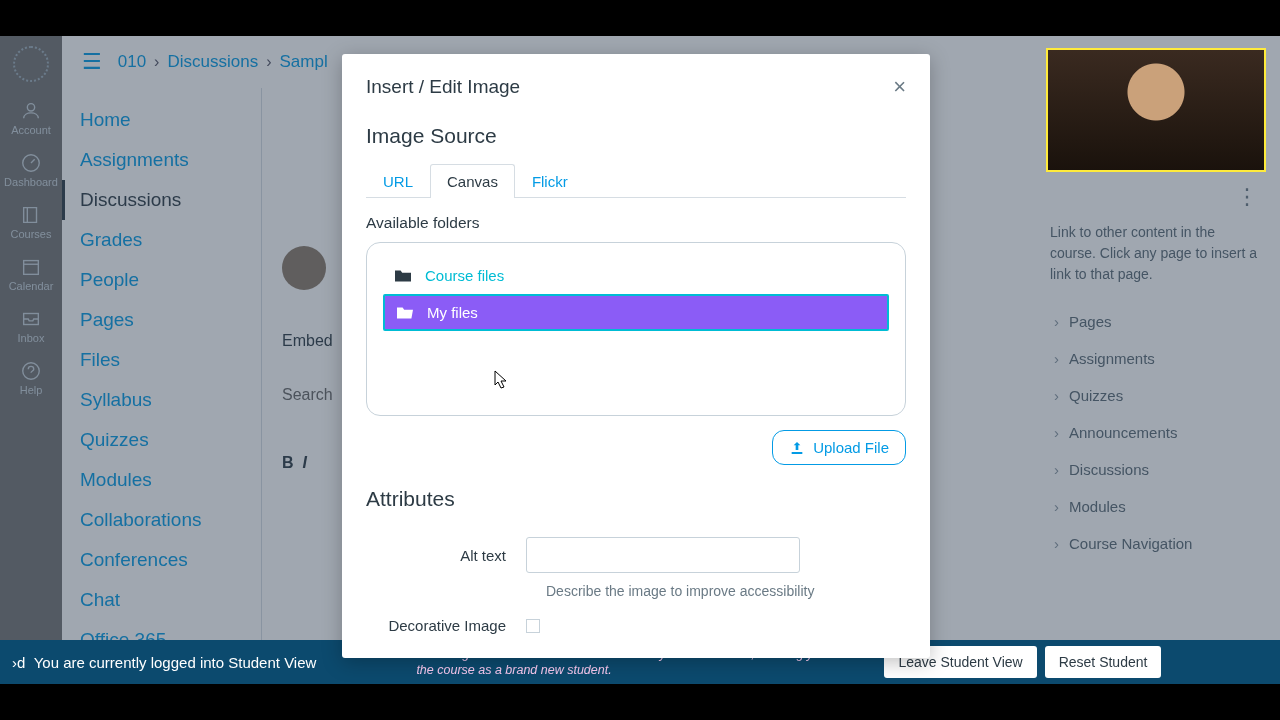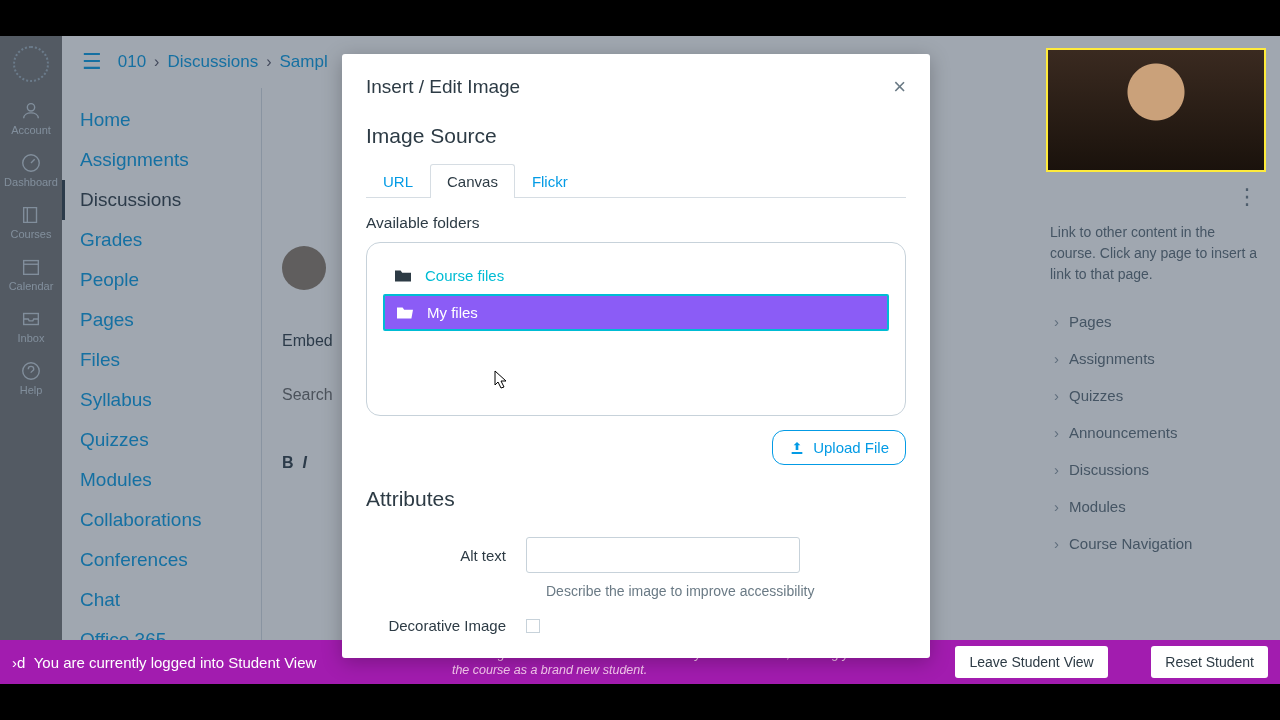--- a/index.html
+++ b/index.html
@@ -35,21 +35,21 @@
 
 
 .rsidebar { position: absolute; right: 0; top: 52px; bottom: 0; width: 250px; padding: 96px 20px 20px; z-index: 2; }
 .rs-top { display: flex; justify-content: flex-end; margin-bottom: 12px; }
 .rs-dots { color: #6a7a85; font-size: 22px; letter-spacing: 2px; }
 .rs-hint { color: #5a6a75; font-size: 14px; line-height: 1.5; margin-bottom: 18px; }
 .rs-item { display: flex; align-items: center; padding: 10px 4px; color: #5a6a75; font-size: 15px; cursor: pointer; }
 .rs-item .chev { margin-right: 10px; color: #8a98a3; }
 
 
-.svbanner { position: absolute; left: 0; right: 0; bottom: 0; height: 44px; background: #a21caf; display: flex; align-items: center; padding: 0 12px; z-index: 20; color: #fff; justify-content: space-between; }
+.svbanner { position: absolute; left: 0; right: 0; bottom: 0; height: 44px; background: #0c4a6e; display: flex; align-items: center; padding: 0 12px; z-index: 20; color: #fff; }
 .sv-left { font-size: 15px; font-weight: 500; color: #fff; }
 .sv-mid { flex: 1; color: #f7c9ef; font-style: italic; font-size: 12.5px; margin-left: 100px; line-height: 1.3; max-width: 460px; }
 .sv-btn { background: #fff; color: #2d3b45; border: none; padding: 8px 14px; font-size: 14px; border-radius: 3px; margin-left: 8px; cursor: pointer; }
 
 
 .modal { position: absolute; left: 342px; top: 18px; width: 588px; background: #fff; z-index: 30; border-radius: 3px; box-shadow: 0 4px 20px rgba(0,0,0,0.25); }
 .modal-head { display: flex; align-items: center; justify-content: space-between; padding: 20px 24px 16px; }
 .modal-title { font-size: 19px; color: #2d3b45; font-weight: 400; }
 .modal-close { font-size: 22px; color: #6a7a85; cursor: pointer; background: none; border: none; }
 .modal-body { padding: 0 24px 24px; }

